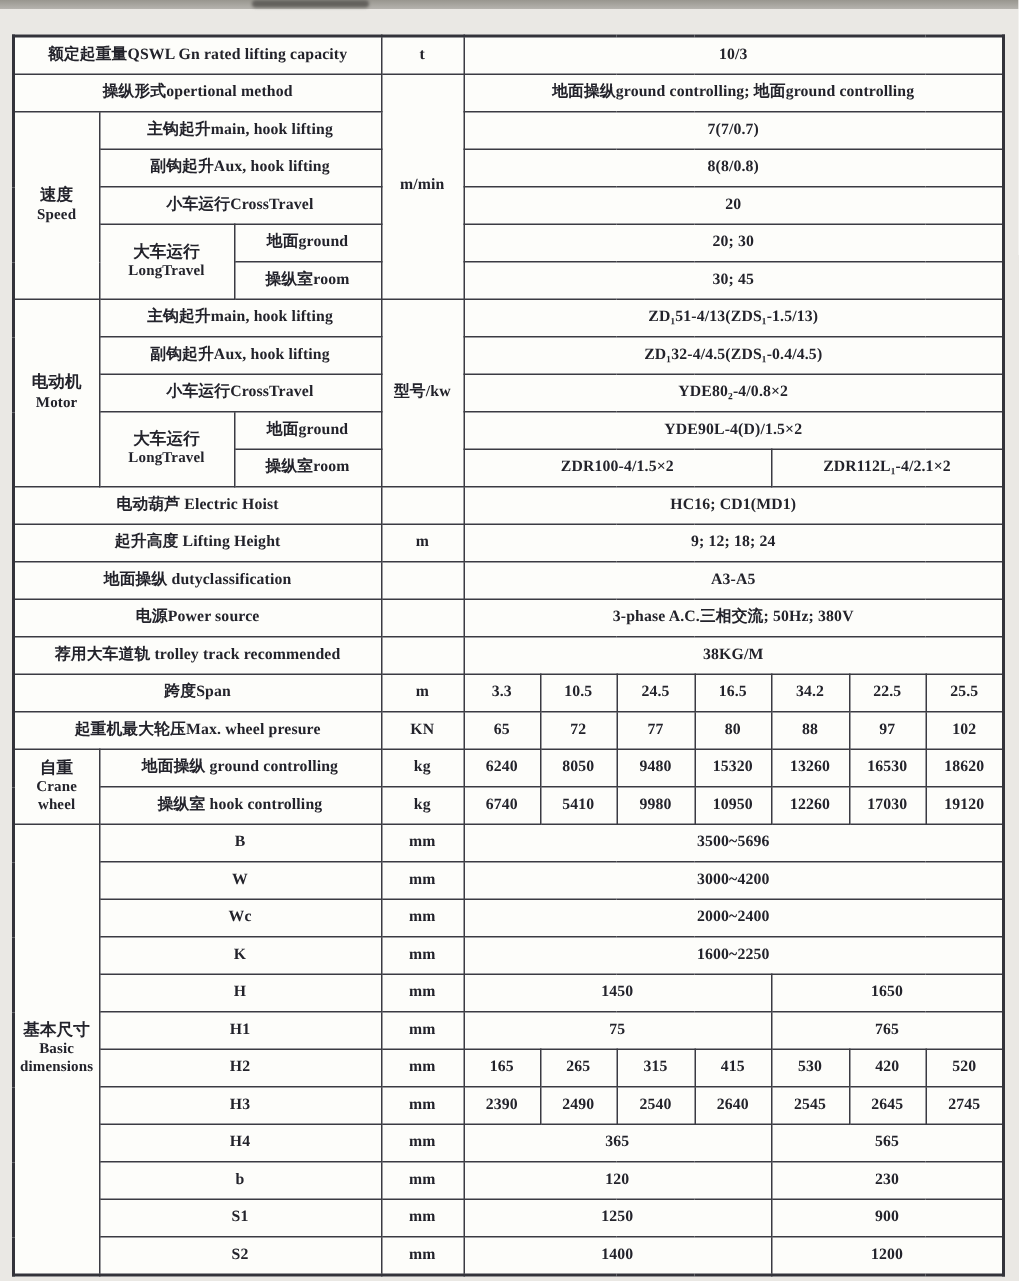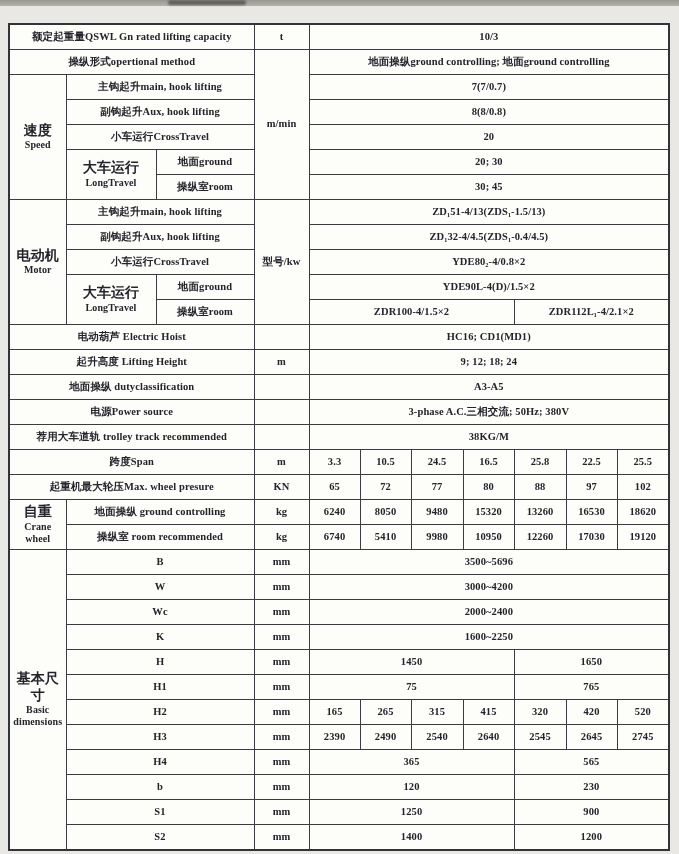--- a/index.html
+++ b/index.html
@@ -29,21 +29,21 @@
     border:1px solid #3b3b42;
     text-align:center;vertical-align:middle;
     padding:0 2px;height:24px;
     font-weight:bold;
     font-size:10.5px;line-height:1.2;
     color:#23232b;
     overflow:hidden;
     letter-spacing:0.1px;
   }
   td.group{font-size:10px;padding:0 1px;}
-  td.group .zh{display:block;font-size:14px;}
+  td.group .zh{display:block;font-size:11px;}
   td.group .en{display:block;}
   td.unit{font-size:10.5px;}
   td.val{font-size:10.5px;}
   td.lbl{font-size:10.5px;}
 </style>
 </head>
 <body>
 
 <div class="top-strip"></div>
 <div class="top-smudge"></div>
@@ -166,21 +166,21 @@
     <td colspan="7" class="val">38KG/M</td>
   </tr>
 
   <tr>
     <td colspan="3" class="lbl">跨度Span</td>
     <td class="unit">m</td>
     <td class="val">3.3</td>
     <td class="val">10.5</td>
     <td class="val">24.5</td>
     <td class="val">16.5</td>
-    <td class="val">25.8</td>
+    <td class="val">34.2</td>
     <td class="val">22.5</td>
     <td class="val">25.5</td>
   </tr>
 
   <tr>
     <td colspan="3" class="lbl">起重机最大轮压Max. wheel presure</td>
     <td class="unit">KN</td>
     <td class="val">65</td>
     <td class="val">72</td>
     <td class="val">77</td>
@@ -199,21 +199,21 @@
     <td class="unit">kg</td>
     <td class="val">6240</td>
     <td class="val">8050</td>
     <td class="val">9480</td>
     <td class="val">15320</td>
     <td class="val">13260</td>
     <td class="val">16530</td>
     <td class="val">18620</td>
   </tr>
   <tr>
-    <td colspan="2" class="lbl">操纵室 room recommended</td>
+    <td colspan="2" class="lbl">操纵室 hook controlling</td>
     <td class="unit">kg</td>
     <td class="val">6740</td>
     <td class="val">5410</td>
     <td class="val">9980</td>
     <td class="val">10950</td>
     <td class="val">12260</td>
     <td class="val">17030</td>
     <td class="val">19120</td>
   </tr>
 
@@ -253,21 +253,21 @@
     <td colspan="4" class="val">75</td>
     <td colspan="3" class="val">765</td>
   </tr>
   <tr>
     <td colspan="2" class="lbl">H2</td>
     <td class="unit">mm</td>
     <td class="val">165</td>
     <td class="val">265</td>
     <td class="val">315</td>
     <td class="val">415</td>
-    <td class="val">320</td>
+    <td class="val">530</td>
     <td class="val">420</td>
     <td class="val">520</td>
   </tr>
   <tr>
     <td colspan="2" class="lbl">H3</td>
     <td class="unit">mm</td>
     <td class="val">2390</td>
     <td class="val">2490</td>
     <td class="val">2540</td>
     <td class="val">2640</td>

